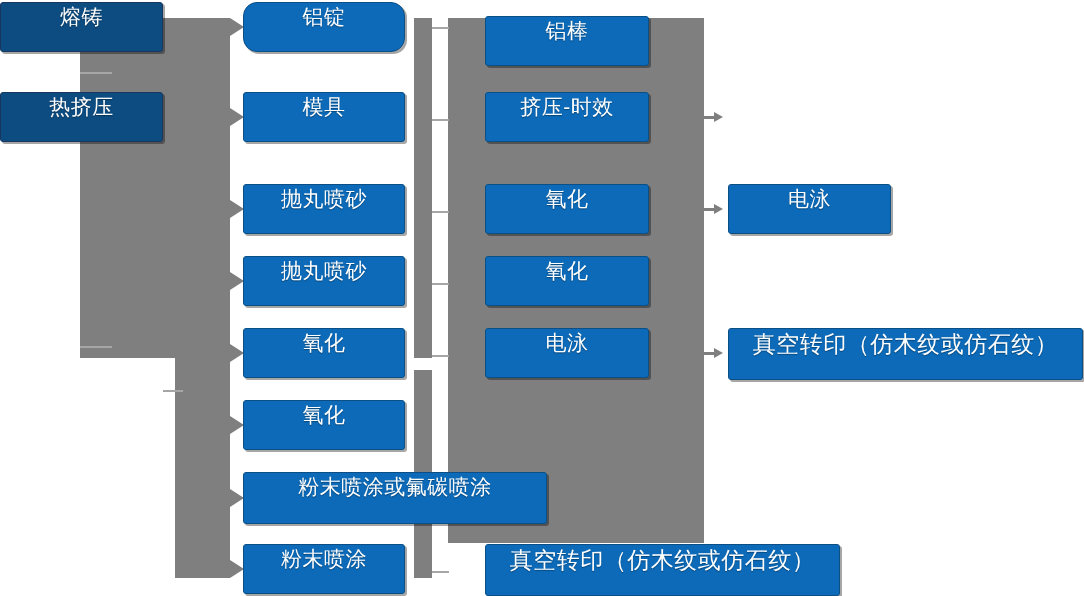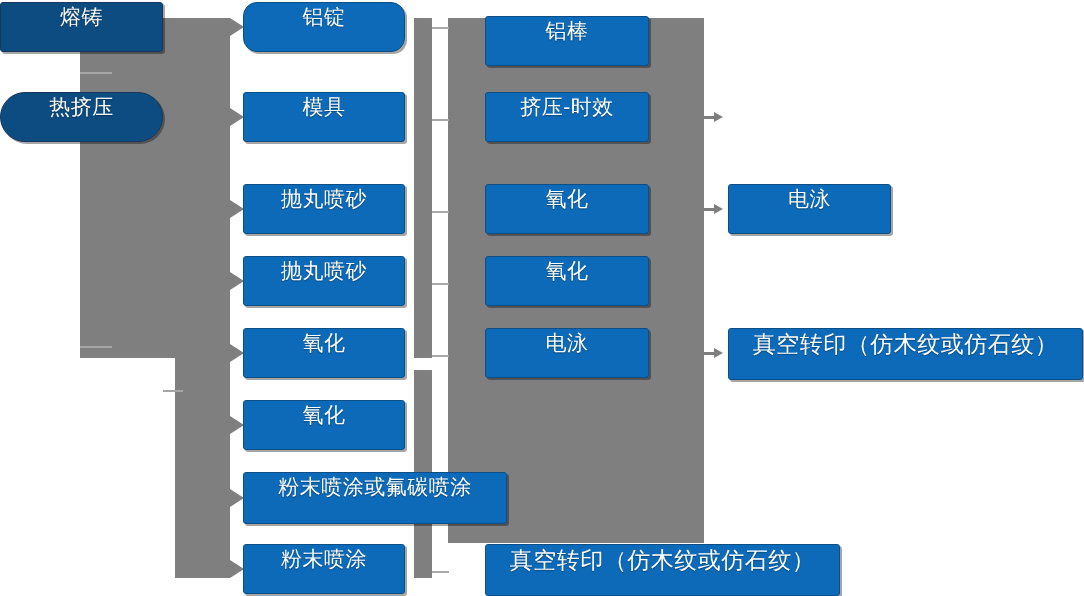--- a/index.html
+++ b/index.html
@@ -111,21 +111,21 @@
   <div class="tick" style="left:432px; top:571px; width:17px;"></div>
   <div class="tick" style="left:432px; top:27px; width:17px;"></div>
 
   <div class="mini-arrow" style="left:704px; top:116px; width:10px;"></div>
   <div class="mini-arrow" style="left:704px; top:208px; width:10px;"></div>
   <div class="mini-arrow" style="left:704px; top:352px; width:10px;"></div>
 
   <div class="box dark" style="left:0px; top:2px; width:163px; height:50px; font-size:21px;">
     <span class="t">熔铸</span>
   </div>
-  <div class="box dark" style="left:0px; top:92px; width:163px; height:50px; font-size:21px;border-radius:25px;">
+  <div class="box dark" style="left:0px; top:92px; width:163px; height:50px; font-size:21px;">
     <span class="t">热挤压</span>
   </div>
 
   <div class="box bright" style="left:243px; top:2px; width:162px; height:50px; font-size:21px;border-radius:14px;">
     <span class="t">铝锭</span>
   </div>
   <div class="box bright" style="left:243px; top:92px; width:162px; height:50px; font-size:21px;">
     <span class="t">模具</span>
   </div>
   <div class="box bright" style="left:243px; top:184px; width:162px; height:50px; font-size:21px;">
@@ -133,21 +133,21 @@
   </div>
   <div class="box bright" style="left:243px; top:256px; width:162px; height:50px; font-size:21px;">
     <span class="t">抛丸喷砂</span>
   </div>
   <div class="box bright" style="left:243px; top:328px; width:162px; height:50px; font-size:21px;">
     <span class="t">氧化</span>
   </div>
   <div class="box bright" style="left:243px; top:400px; width:162px; height:50px; font-size:21px;">
     <span class="t">氧化</span>
   </div>
-  <div class="box bright" style="left:243px; top:472px; width:264px; height:52px; font-size:21px;">
+  <div class="box bright" style="left:243px; top:472px; width:304px; height:52px; font-size:21px;">
     <span class="t">粉末喷涂或氟碳喷涂</span>
   </div>
   <div class="box bright" style="left:243px; top:544px; width:162px; height:50px; font-size:21px;">
     <span class="t">粉末喷涂</span>
   </div>
 
   <div class="box bright" style="left:485px; top:16px; width:164px; height:50px; font-size:21px;">
     <span class="t">铝棒</span>
   </div>
   <div class="box bright" style="left:485px; top:92px; width:164px; height:50px; font-size:21px;">

